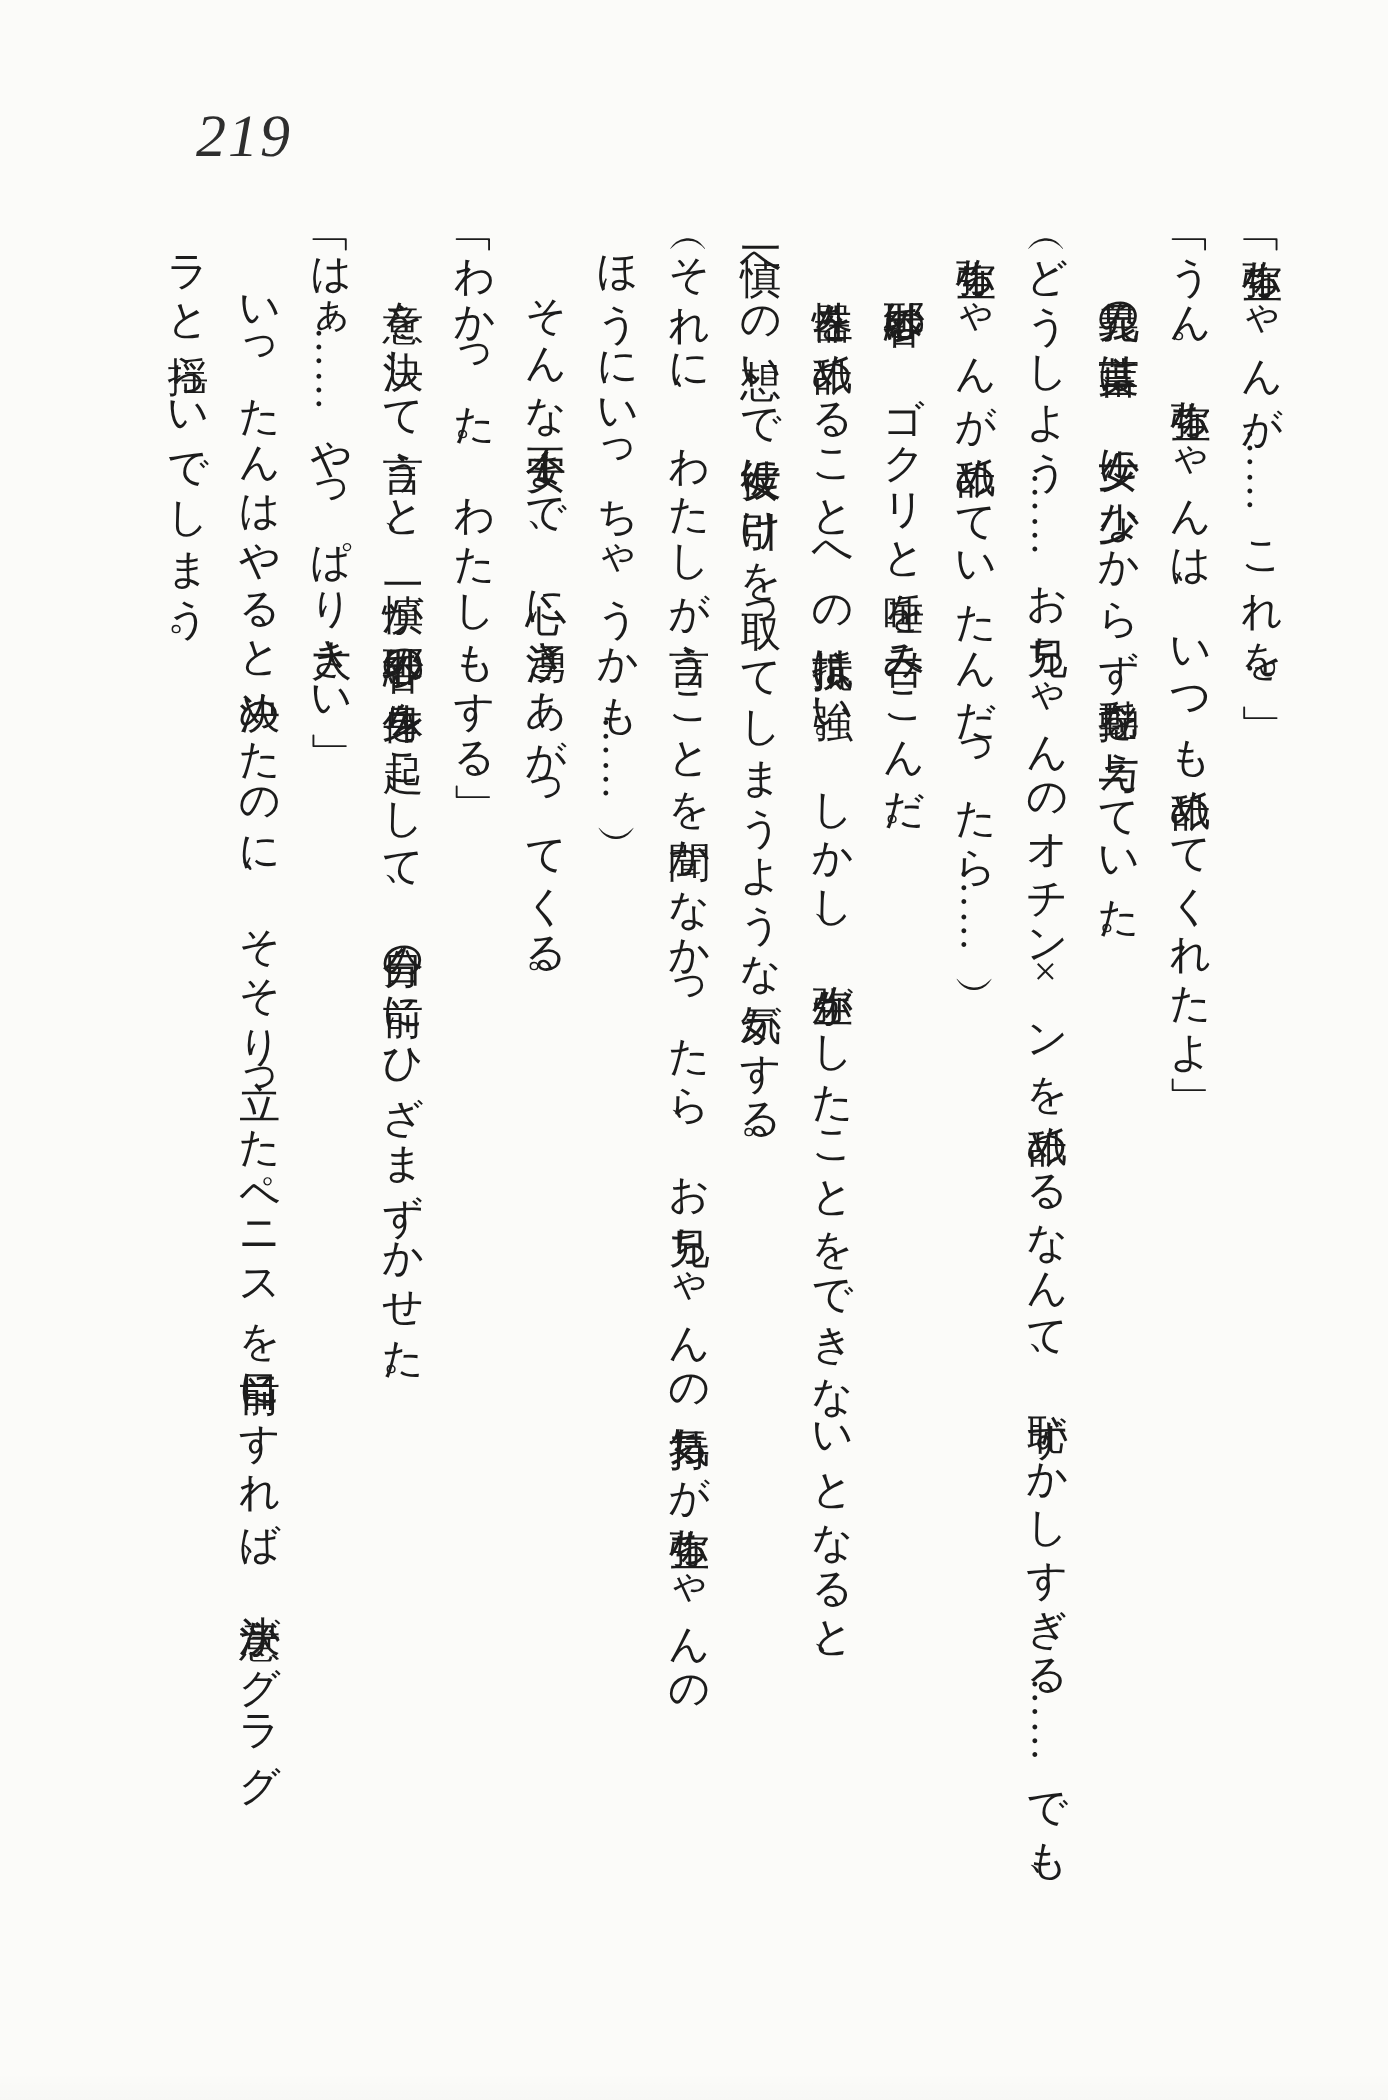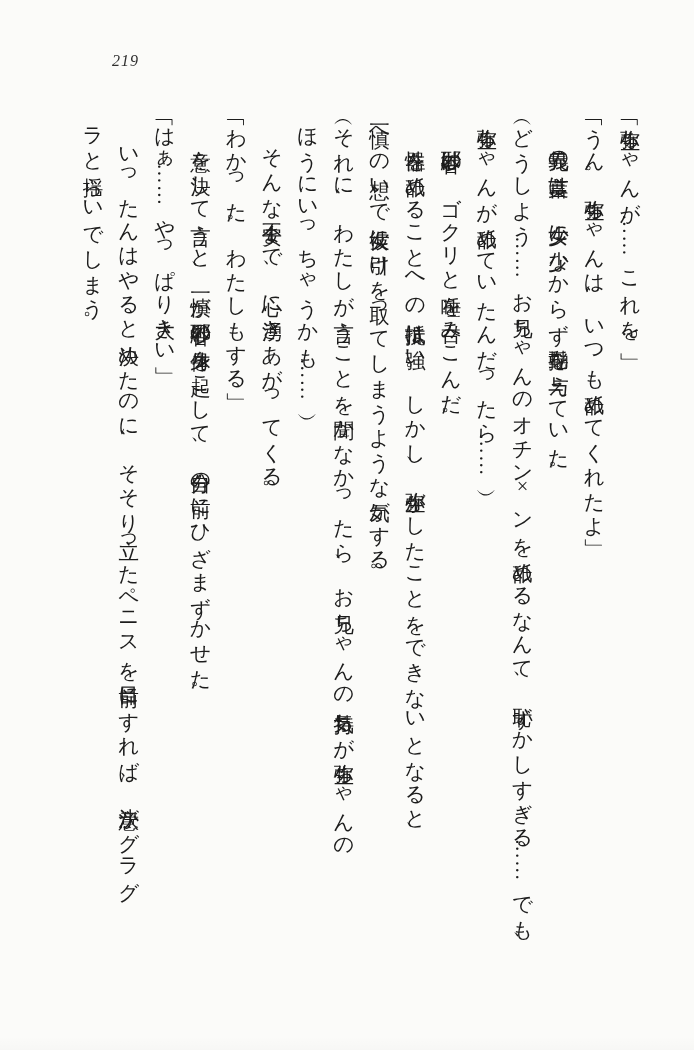--- a/index.html
+++ b/index.html
@@ -10,22 +10,22 @@
     overflow: hidden;
   }
   body {
     background: #fbfbf9;
     position: relative;
     font-family: "Liberation Serif", "DejaVu Serif", serif;
   }
   .page-number {
     position: absolute;
     top: 52px;
-    left: 112px;
-    font-size: 16px;
+    left: 98px;
+    font-size: 30px;
     font-style: italic;
     color: #2e2e2e;
     letter-spacing: 1px;
     font-family: "Liberation Serif", "DejaVu Serif", serif;
   }
   .text-block {
     position: absolute;
     top: 113px;
     right: 47px;
     height: 860px;

